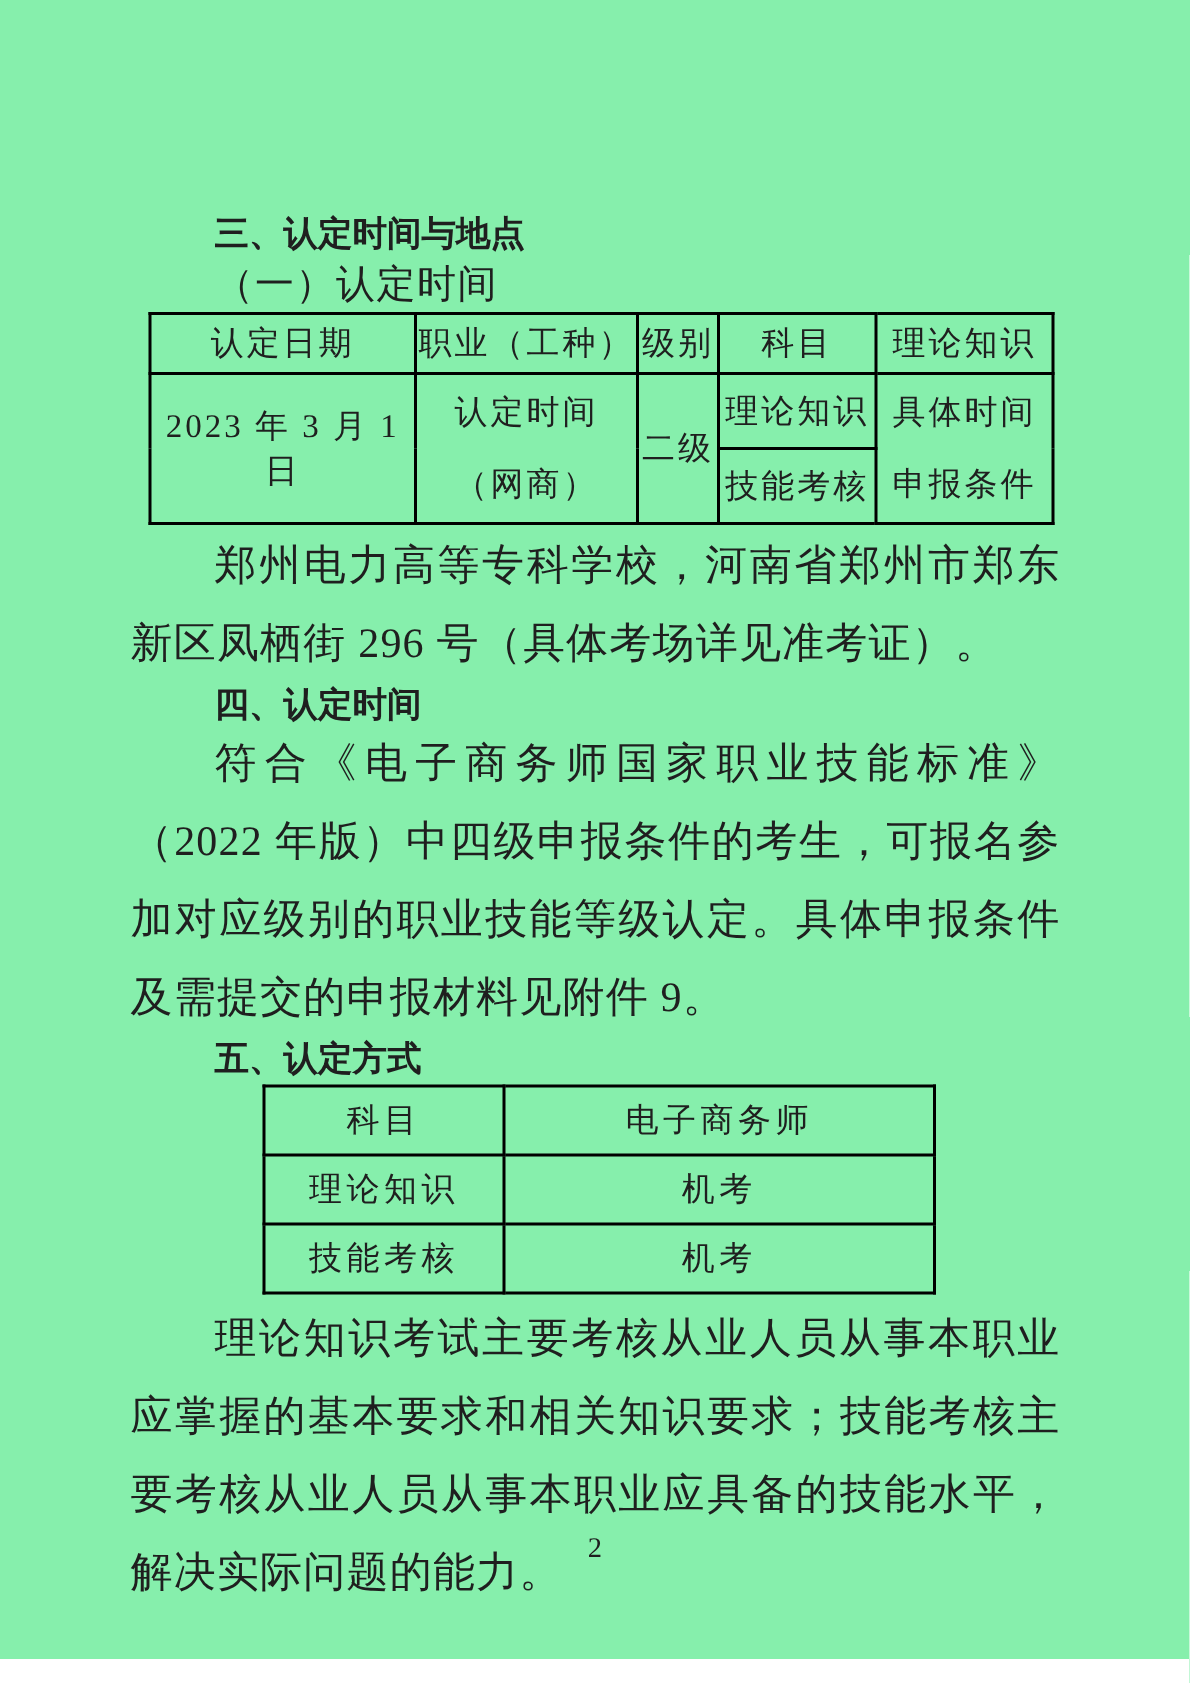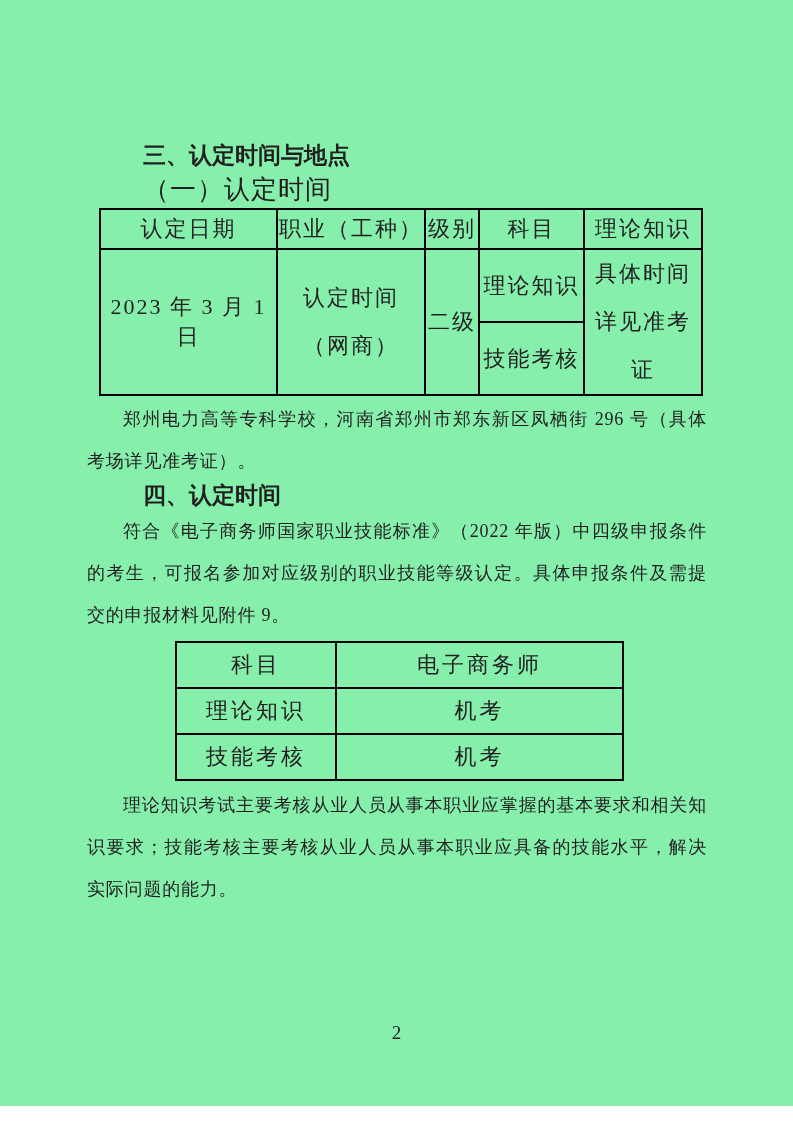--- a/index.html
+++ b/index.html
@@ -29,22 +29,22 @@
   .sub-heading {
     margin: 10px 0 0 56px;
     font-size: 26px;
     line-height: 26px;
     letter-spacing: 1px;
     font-family: Liberation Mono, monospace;
   }
   .sub-heading.loc { margin-top: 12px; }
   p.body-text {
     margin: 2px 0 0 0;
-    font-size: 18px;
-    line-height: 42px;
+    font-size: 28px;
+    line-height: 52px;
     text-indent: 2em;
     text-align: justify;
     letter-spacing: 0.8px;
   }
   
   table.schedule {
     border-collapse: collapse;
     table-layout: fixed;
     margin: 4px 0 0 12px;
     width: 602px;
@@ -70,21 +70,21 @@
   }
   table.method td {
     border: 2px solid #000000;
     text-align: center;
     vertical-align: middle;
     height: 44px;
     font-size: 22px;
     padding: 0;
     letter-spacing: 3px;
   }
-  p.after-table { margin-top: 4px; font-family: Liberation Mono, monospace; }
+  p.after-table { margin-top: 4px; }
   .page-number {
     position: absolute;
     top: 1022px;
     left: 0;
     right: 0;
     text-align: center;
     font-size: 19px;
     color: #1f1f1f;
   }
 </style>
@@ -116,36 +116,37 @@
       <tr class="r">
         <td rowspan="2">2023 年 3 月 1 日</td>
         <td rowspan="2">
           <span class="cell-line">认定时间</span>
           <span class="cell-line">（网商）</span>
         </td>
         <td rowspan="2">二级</td>
         <td>理论知识</td>
         <td rowspan="2">
           <span class="cell-line">具体时间</span>
-          <span class="cell-line">详见准考证</span>
+          <span class="cell-line">申报条件</span>
         </td>
       </tr>
       <tr class="r">
         <td>技能考核</td>
       </tr>
     </tbody>
   </table>
 
 
   <p class="body-text">郑州电力高等专科学校，河南省郑州市郑东新区凤栖街 296 号（具体考场详见准考证）。</p>
 
   <h2 class="doc-heading">四、认定时间</h2>
 
   <p class="body-text">符合《电子商务师国家职业技能标准》（2022 年版）中四级申报条件的考生，可报名参加对应级别的职业技能等级认定。具体申报条件及需提交的申报材料见附件 9。</p>
 
+  <h2 class="doc-heading">五、认定方式</h2>
 
   <table class="method">
     <colgroup>
       <col style="width:160px">
         <col style="width:287px">
     </colgroup>
     <tbody>
       <tr>
         <td>科目</td>
         <td>电子商务师</td>

